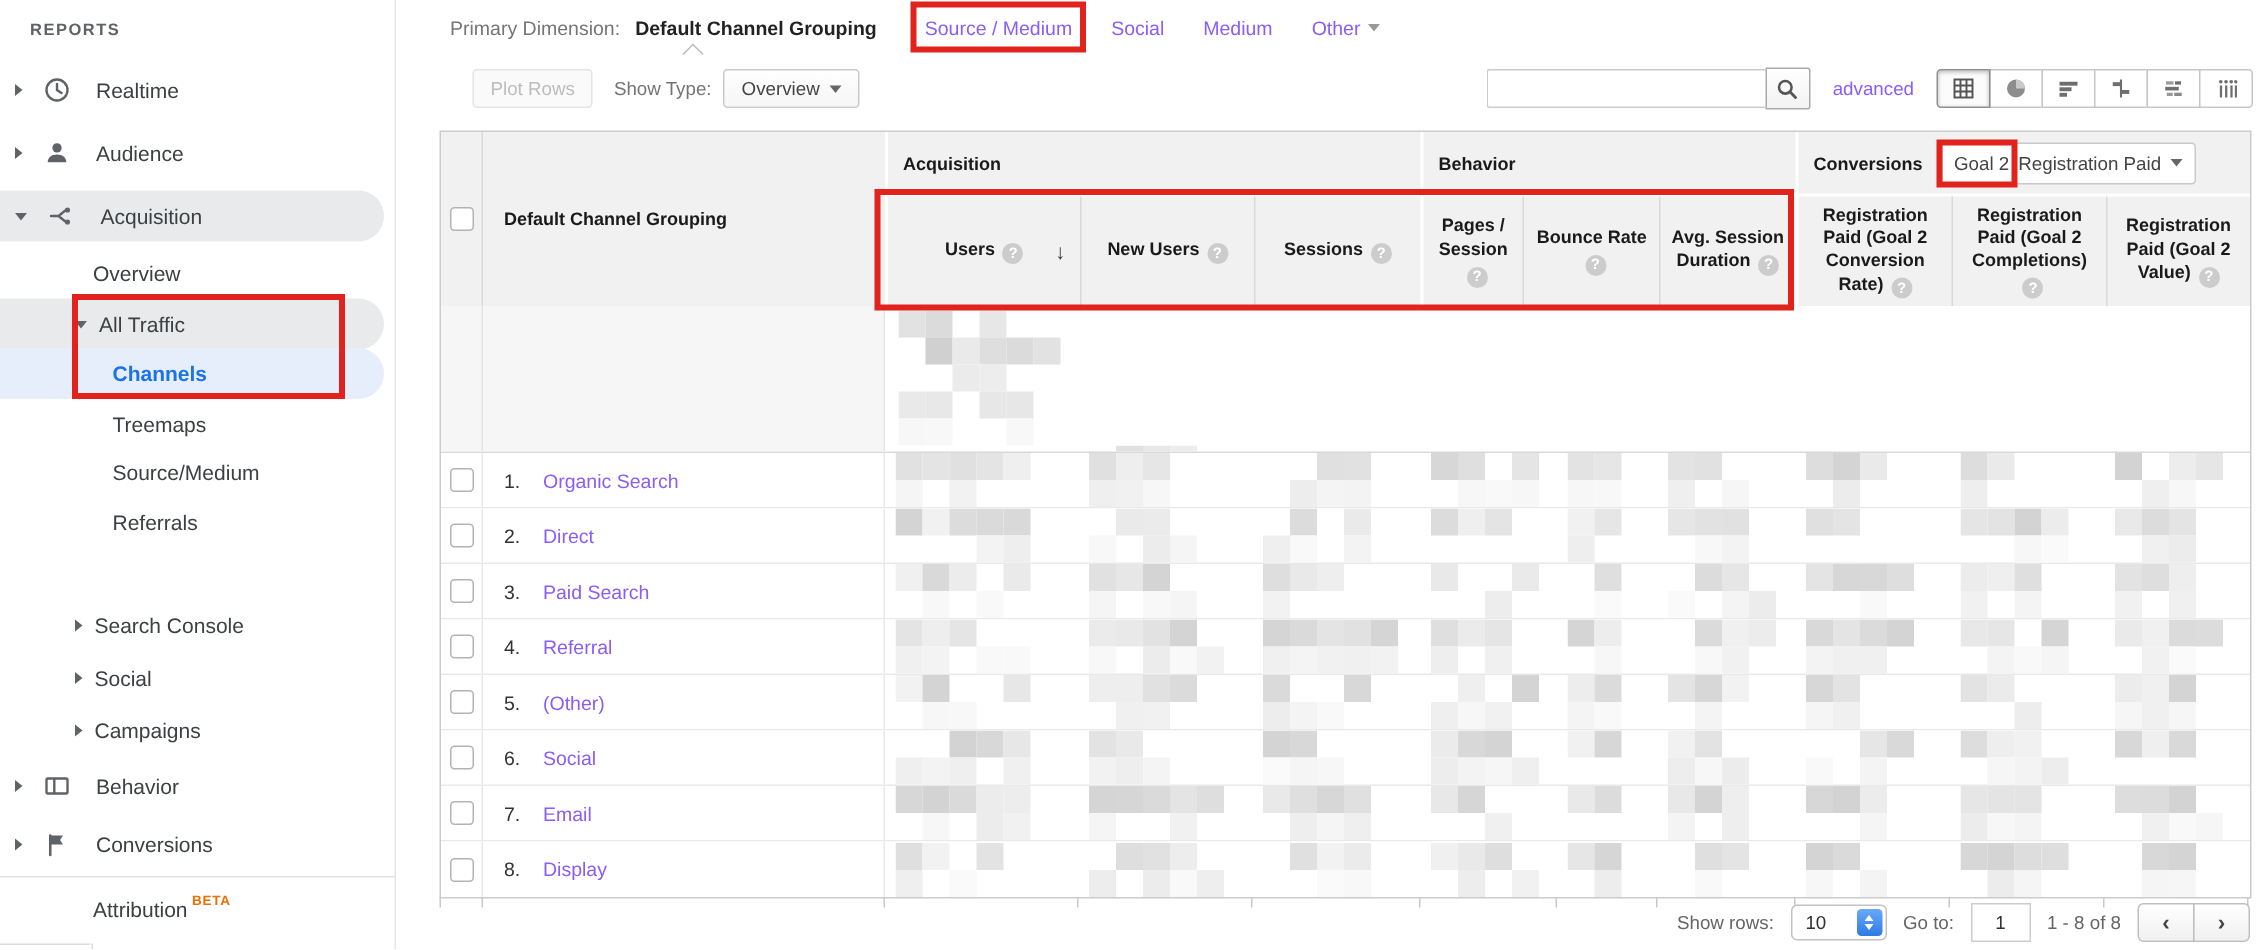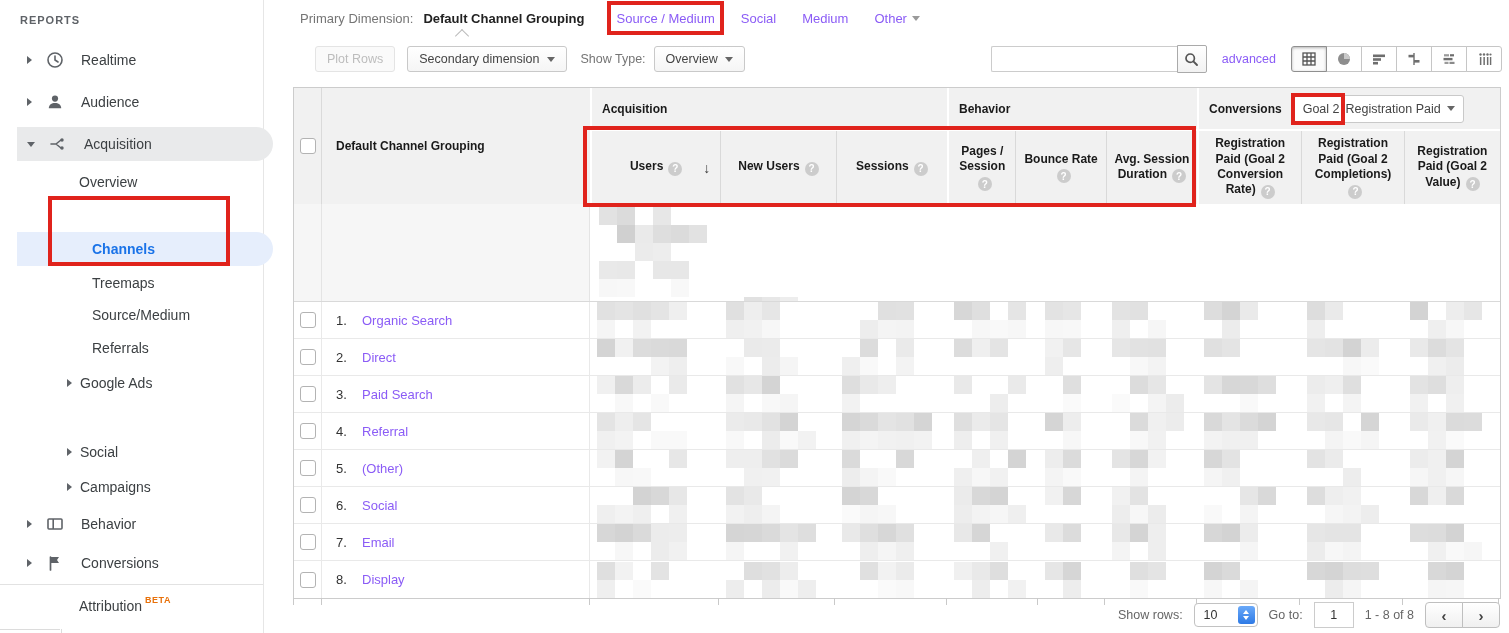--- a/index.html
+++ b/index.html
@@ -1,21 +1,21 @@
 <!DOCTYPE html>
 <html><head>
 <meta charset="utf-8">
 <style>
   html,body{margin:0;padding:0;background:#fff}
   .stage{position:relative;width:1509px;height:633px;background:#fff;overflow:hidden;
          font-family:"Liberation Sans",sans-serif;-webkit-font-smoothing:antialiased}
   
   .sidebar{position:absolute;left:0;top:0;width:263px;height:633px;background:#fff;border-right:1px solid #e6e6e6}
   .s-section{position:absolute;left:20px;font-size:11px;font-weight:bold;letter-spacing:1px;color:#5f6368}
-  .s-item{position:absolute;left:17px;width:256px;height:34px;display:flex;align-items:center;
+  .s-item{position:absolute;left:0;width:256px;height:34px;display:flex;align-items:center;
           font-size:14px;color:#3c4043;cursor:pointer}
   .pill-gray{background:#e9eaeb;border-radius:0 17px 17px 0}
   .pill-blue{background:#e6eefc;border-radius:0 17px 17px 0}
   .s-item .lbl-blue{color:#1a73e8;font-weight:bold}
   .tri-r{width:0;height:0;border-left:5px solid #5f6368;border-top:4px solid transparent;border-bottom:4px solid transparent}
   .tri-d{width:0;height:0;border-top:5px solid #5f6368;border-left:4px solid transparent;border-right:4px solid transparent}
   .s-icon{width:20px;height:20px;display:flex;align-items:center;justify-content:center}
   .ml10{margin-left:10px}.ml13{margin-left:13px}.ml16{margin-left:16px}
   .ind2{margin-left:62px}.ind2t{margin-left:50px}.ind2l{margin-left:8px}.ind3{margin-left:75px}
   .s-div{position:absolute;left:0;width:263px;border-top:1px solid #e2e2e2}
@@ -145,42 +145,46 @@
             <circle cx="14" cy="14" r="1.7" fill="#5f6368"></circle>
           </svg>
       </span>
       <span class="ml16">Acquisition</span>
     </div>
 
     <div class="s-item" style="top:165px">
       <span class="ind2">Overview</span>
     </div>
 
+    <div class="s-item pill-gray" style="top:199px">
+      <span class="tri-d ind2t"></span>
+      <span class="ind2l">All Traffic</span>
+    </div>
 
     <div class="s-item pill-blue" style="top:232px">
       <span class="ind3 lbl-blue">Channels</span>
     </div>
 
     <div class="s-item" style="top:266px">
       <span class="ind3">Treemaps</span>
     </div>
 
     <div class="s-item" style="top:331px">
       <span class="ind3">Referrals</span>
     </div>
 
     <div class="s-item" style="top:298px">
       <span class="ind3">Source/Medium</span>
     </div>
 
-    <div class="s-item" style="top:366px">
+
+    <div class="s-item" style="top:400px">
       <span class="tri-r ind2t"></span>
-      <span class="ind2l">Google Ads</span>
-    </div>
-
+      <span class="ind2l">Search Console</span>
+    </div>
 
     <div class="s-item" style="top:435px">
       <span class="tri-r ind2t"></span>
       <span class="ind2l">Social</span>
     </div>
 
     <div class="s-item" style="top:470px">
       <span class="tri-r ind2t"></span>
       <span class="ind2l">Campaigns</span>
     </div>
@@ -234,24 +238,20 @@
       <span class="other-wrap">
         <a class="blue-link">Other</a>
         <span class="caret-down"></span>
       </span>
     </div>
 
     <div class="notch"></div>
 
     <div class="toolbar">
       <span class="btn disabled" style="margin-left:52px">Plot Rows</span>
-      <span class="btn" style="margin-left:12px">
-        <span>Secondary dimension</span>
-        <span class="caret-down" style="border-top-color:#666"></span>
-      </span>
       <span class="tb-label">Show Type:</span>
       <span class="btn" style="margin-left:8px">
         <span>Overview</span>
         <span class="caret-down" style="border-top-color:#666"></span>
       </span>
 
       <span class="search-wrap">
         <input class="search-input" type="text" value="" style="">
         <span class="search-btn">
           <svg width="15" height="15" viewBox="0 0 15 15">

